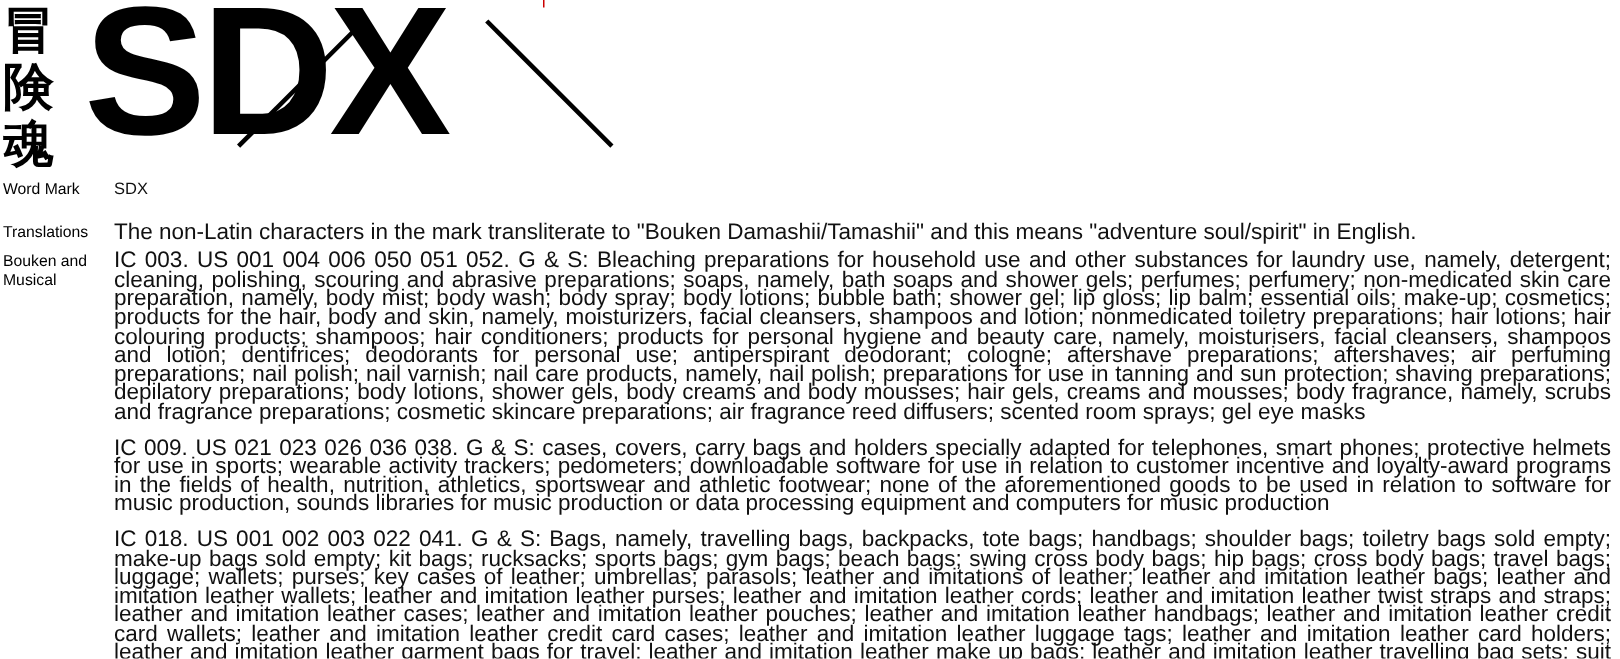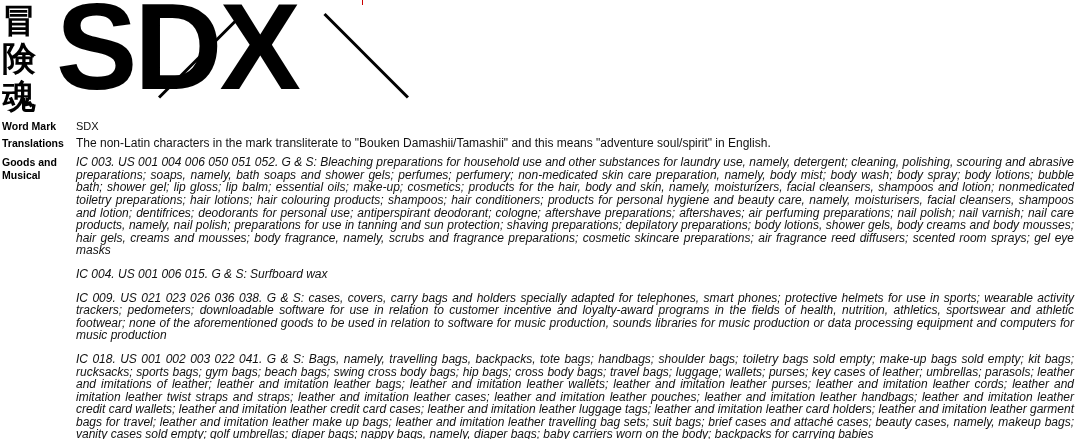--- a/index.html
+++ b/index.html
@@ -85,42 +85,41 @@
 
   
   .row {
     display: flex;
     align-items: flex-start;
     padding: 0 0 0 2px;
   }
   .row-label {
     width: 70px;
     min-width: 70px;
-    font-weight: bold;
+    font-weight: normal;
     font-size: 10.5px;
     line-height: 12.5px;
     color: #000;
     padding-right: 4px;
   }
   .row-value {
-    font-size: 12px;
+    font-size: 15px;
     line-height: 12.6px;
     color: #111;
     flex: 1;
     padding-right: 6px;
   }
   .row.wordmark { margin-top: 2px; }
-  .row.translations { margin-top: 4px; }
+  .row.translations { margin-top: 16px; }
   .row.goods { margin-top: 7px; }
   .wordmark .row-value { font-size: 11px; }
 
   .gs-block {
     margin-bottom: 11px;
     text-align: justify;
-    font-style: italic;
   }
   .gs-block:last-child { margin-bottom: 0; }
 </style>
 </head>
 <body>
 
 <div class="page">
 
   <div class="mark-area">
     <div class="kanji-col">
@@ -141,24 +140,23 @@
     <div class="row-value">SDX</div>
   </div>
 
   <div class="row translations">
     <div class="row-label">Translations</div>
     <div class="row-value">The non-Latin characters in the mark transliterate to "Bouken Damashii/Tamashii" and this means "adventure soul/spirit" in English.</div>
   </div>
 
   <div class="row goods">
     <div class="row-label">
-      <div>Goods and</div>
+      <div>Bouken and</div>
       <div>Musical</div>
     </div>
     <div class="row-value">
       <div class="gs-block">IC 003. US 001 004 006 050 051 052. G &amp; S: Bleaching preparations for household use and other substances for laundry use, namely, detergent; cleaning, polishing, scouring and abrasive preparations; soaps, namely, bath soaps and shower gels; perfumes; perfumery; non-medicated skin care preparation, namely, body mist; body wash; body spray; body lotions; bubble bath; shower gel; lip gloss; lip balm; essential oils; make-up; cosmetics; products for the hair, body and skin, namely, moisturizers, facial cleansers, shampoos and lotion; nonmedicated toiletry preparations; hair lotions; hair colouring products; shampoos; hair conditioners; products for personal hygiene and beauty care, namely, moisturisers, facial cleansers, shampoos and lotion; dentifrices; deodorants for personal use; antiperspirant deodorant; cologne; aftershave preparations; aftershaves; air perfuming preparations; nail polish; nail varnish; nail care products, namely, nail polish; preparations for use in tanning and sun protection; shaving preparations; depilatory preparations; body lotions, shower gels, body creams and body mousses; hair gels, creams and mousses; body fragrance, namely, scrubs and fragrance preparations; cosmetic skincare preparations; air fragrance reed diffusers; scented room sprays; gel eye masks</div>
-      <div class="gs-block">IC 004. US 001 006 015. G &amp; S: Surfboard wax</div>
       <div class="gs-block">IC 009. US 021 023 026 036 038. G &amp; S: cases, covers, carry bags and holders specially adapted for telephones, smart phones; protective helmets for use in sports; wearable activity trackers; pedometers; downloadable software for use in relation to customer incentive and loyalty-award programs in the fields of health, nutrition, athletics, sportswear and athletic footwear; none of the aforementioned goods to be used in relation to software for music production, sounds libraries for music production or data processing equipment and computers for music production</div>
       <div class="gs-block">IC 018. US 001 002 003 022 041. G &amp; S: Bags, namely, travelling bags, backpacks, tote bags; handbags; shoulder bags; toiletry bags sold empty; make-up bags sold empty; kit bags; rucksacks; sports bags; gym bags; beach bags; swing cross body bags; hip bags; cross body bags; travel bags; luggage; wallets; purses; key cases of leather; umbrellas; parasols; leather and imitations of leather; leather and imitation leather bags; leather and imitation leather wallets; leather and imitation leather purses; leather and imitation leather cords; leather and imitation leather twist straps and straps; leather and imitation leather cases; leather and imitation leather pouches; leather and imitation leather handbags; leather and imitation leather credit card wallets; leather and imitation leather credit card cases; leather and imitation leather luggage tags; leather and imitation leather card holders; leather and imitation leather garment bags for travel; leather and imitation leather make up bags; leather and imitation leather travelling bag sets; suit bags; brief cases and attaché cases; beauty cases, namely, makeup bags; vanity cases sold empty; golf umbrellas; diaper bags; nappy bags, namely, diaper bags; baby carriers worn on the body; backpacks for carrying babies</div>
     </div>
   </div>
 
 </div>
 
 </body></html>

